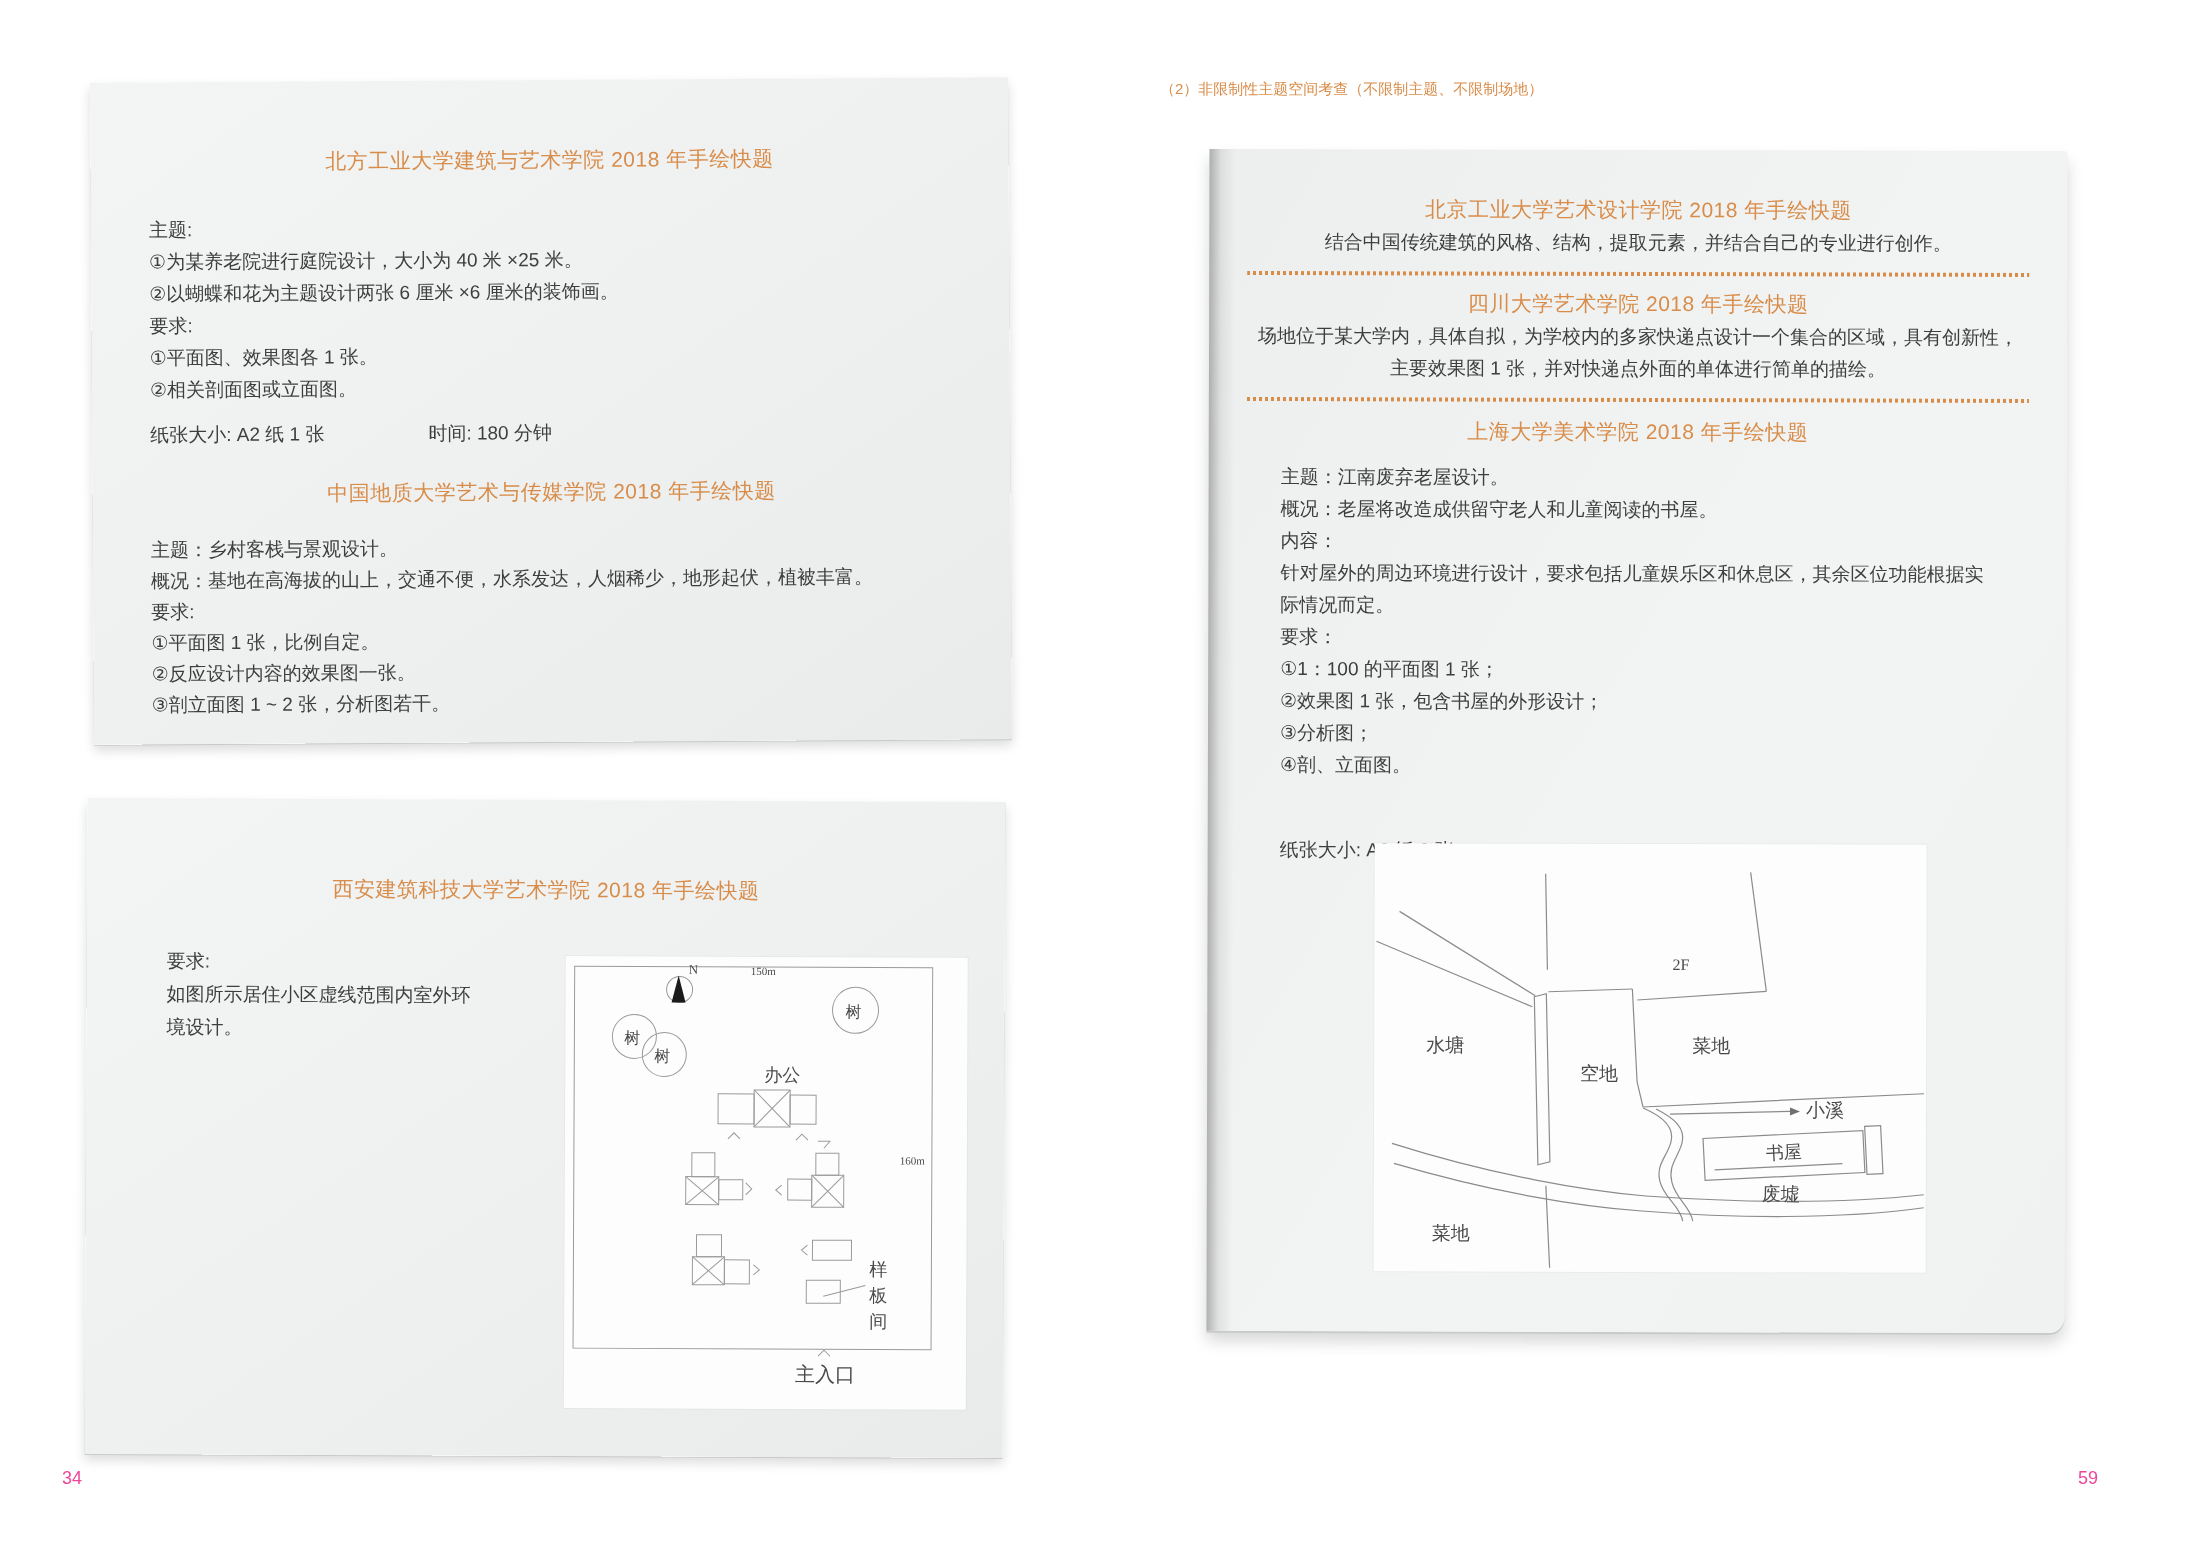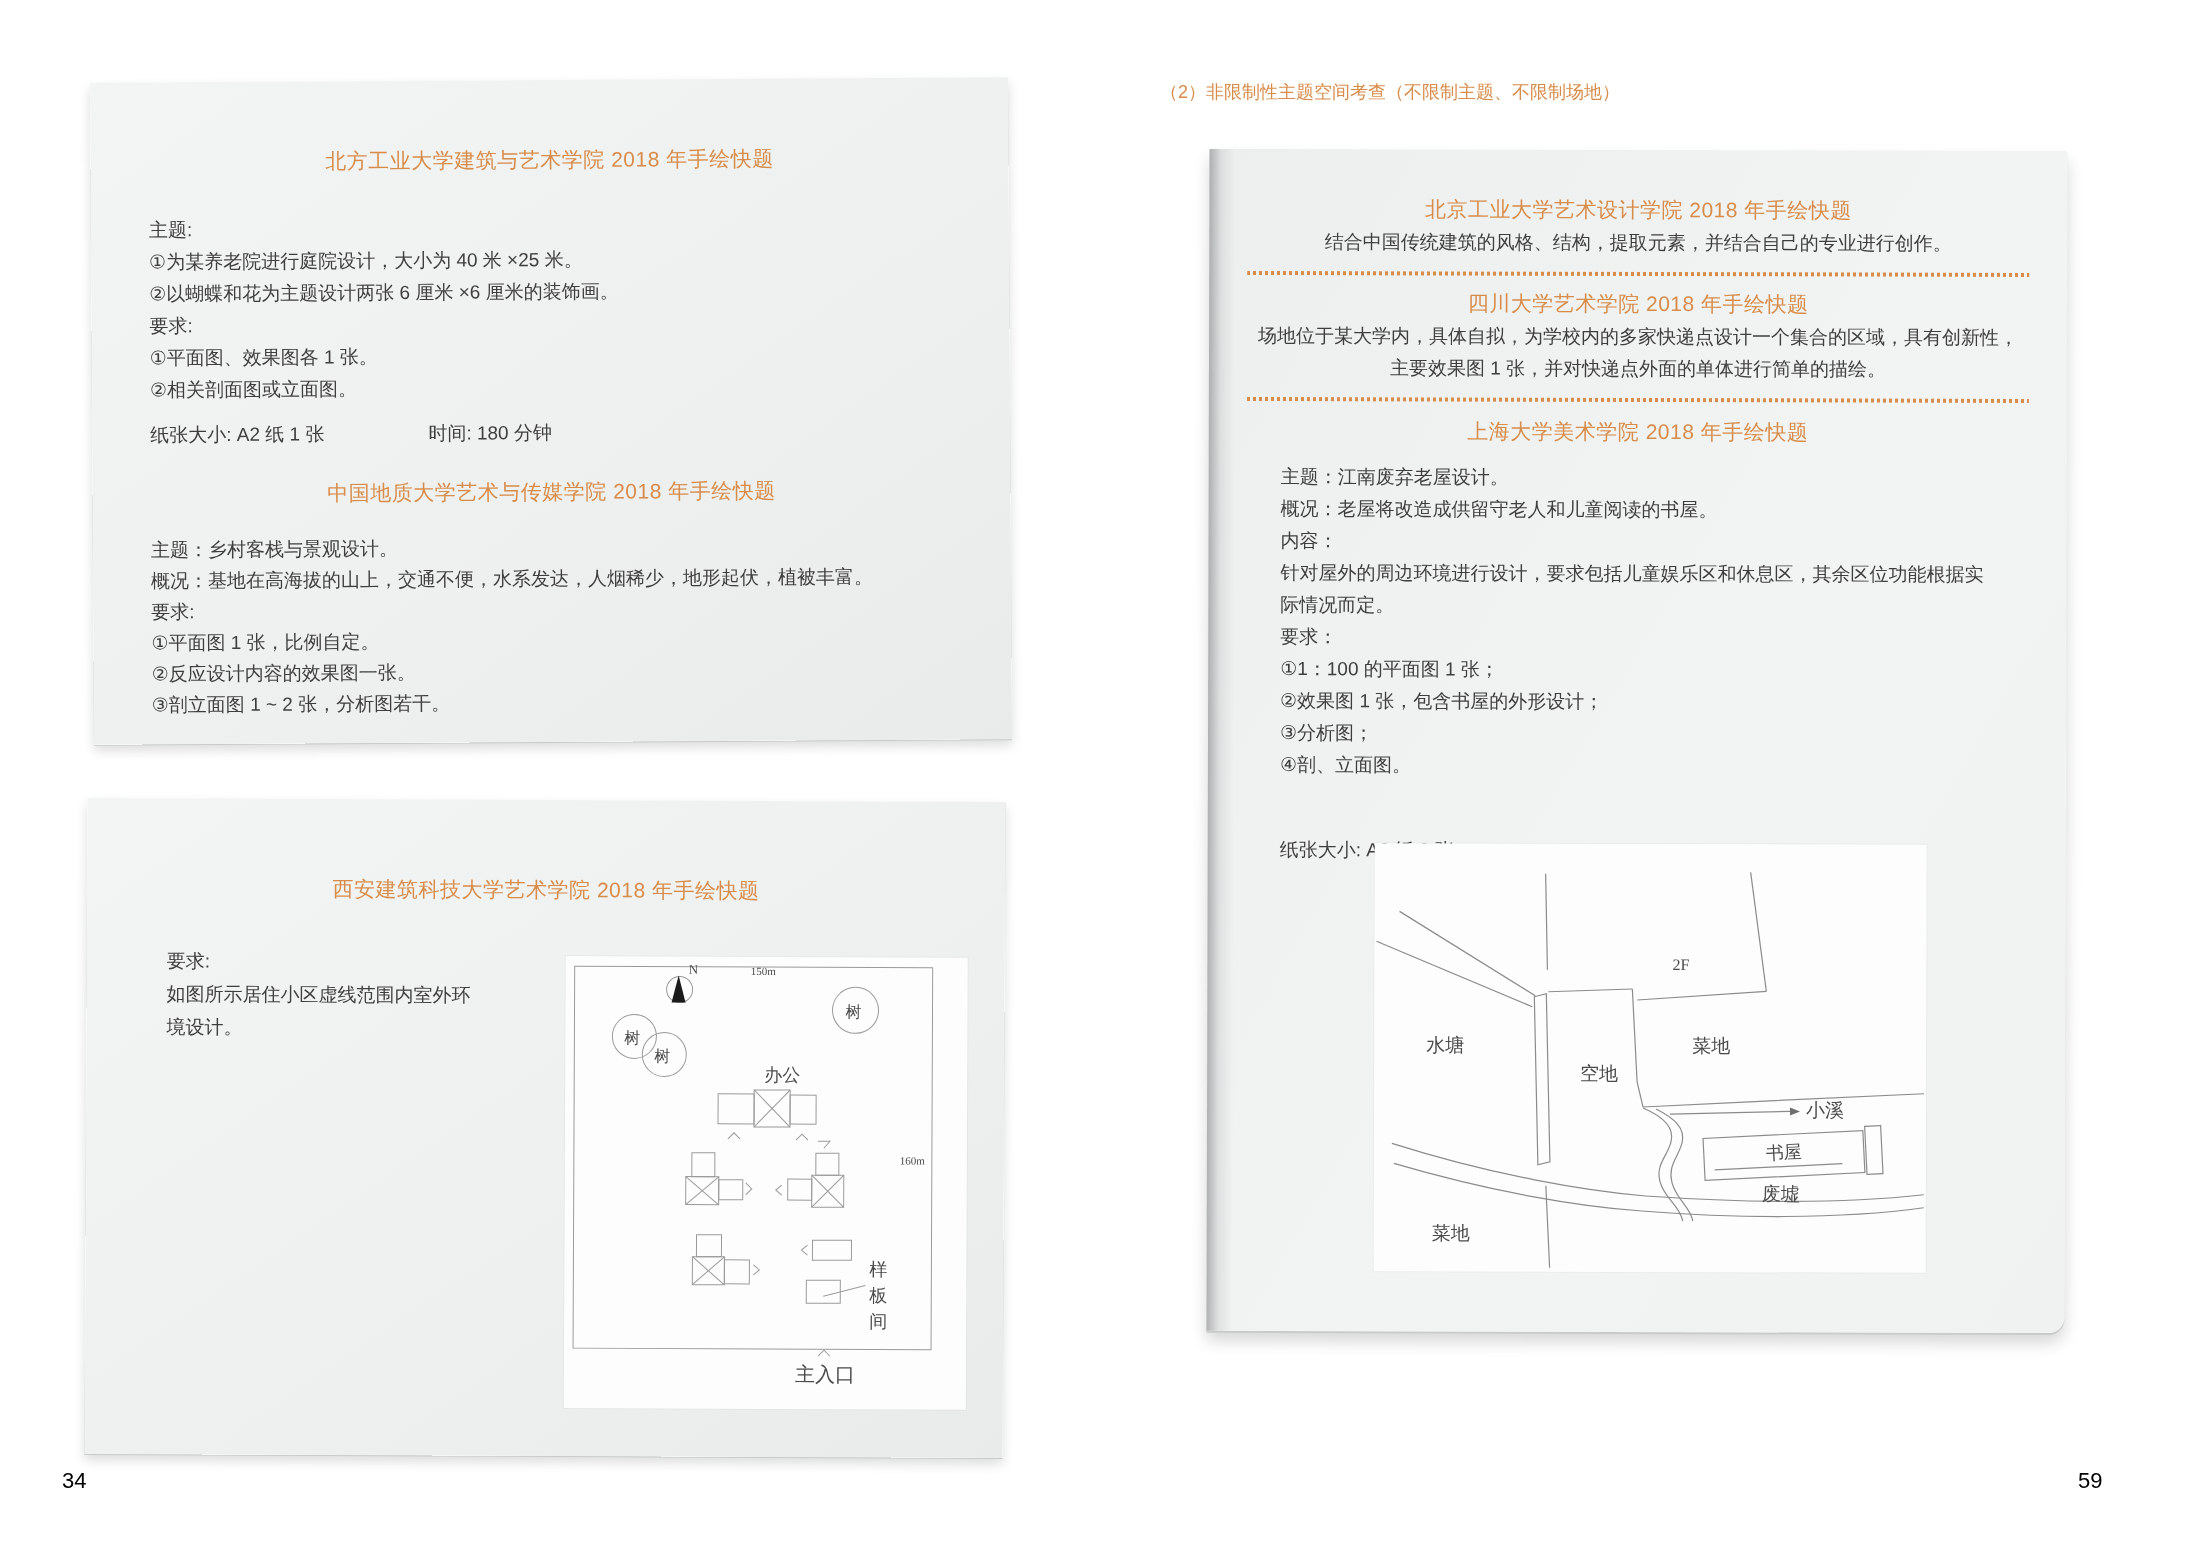--- a/index.html
+++ b/index.html
@@ -19,22 +19,22 @@
 
   .plan-panel { position:absolute; background:#fdfdfd; box-shadow:0 0 0 1px rgba(0,0,0,0.03); }
   svg text { fill:#4a4a4a; font-family:"Liberation Serif","DejaVu Serif",serif; }
   .ln { stroke:var(--line); stroke-width:1.2; fill:none; }
   .lnf { stroke:#9a9a9a; stroke-width:1; fill:none; }
 
   .spine { position:absolute; left:0; top:0; bottom:0; width:26px;
            background:linear-gradient(90deg, rgba(70,70,72,0.38), rgba(120,120,122,0.14) 45%, rgba(0,0,0,0)); }
   .right-card { border-bottom-right-radius:16px; border-top-right-radius:4px; }
 
-  .pagenum { position:absolute; font-size:22px; color:#000000; }
-  .header-line { position:absolute; color:var(--accent); font-size:18px; white-space:nowrap; }
+  .pagenum { position:absolute; font-size:18px; color:#ec4899; }
+  .header-line { position:absolute; color:var(--accent); font-size:15px; white-space:nowrap; }
   .paper-line span + span { margin-left:104px; }
 </style>
 </head>
 <body>
 
 <div class="canvas">
 
   <div class="card" style="left:92px; top:80px; width:918px; height:662px; transform:rotate(-0.35deg);">
     <div class="card-title" style="top:66px;">北方工业大学建筑与艺术学院 2018 年手绘快题</div>
     <div class="block" style="left:58px; top:132px; line-height:32px;">

